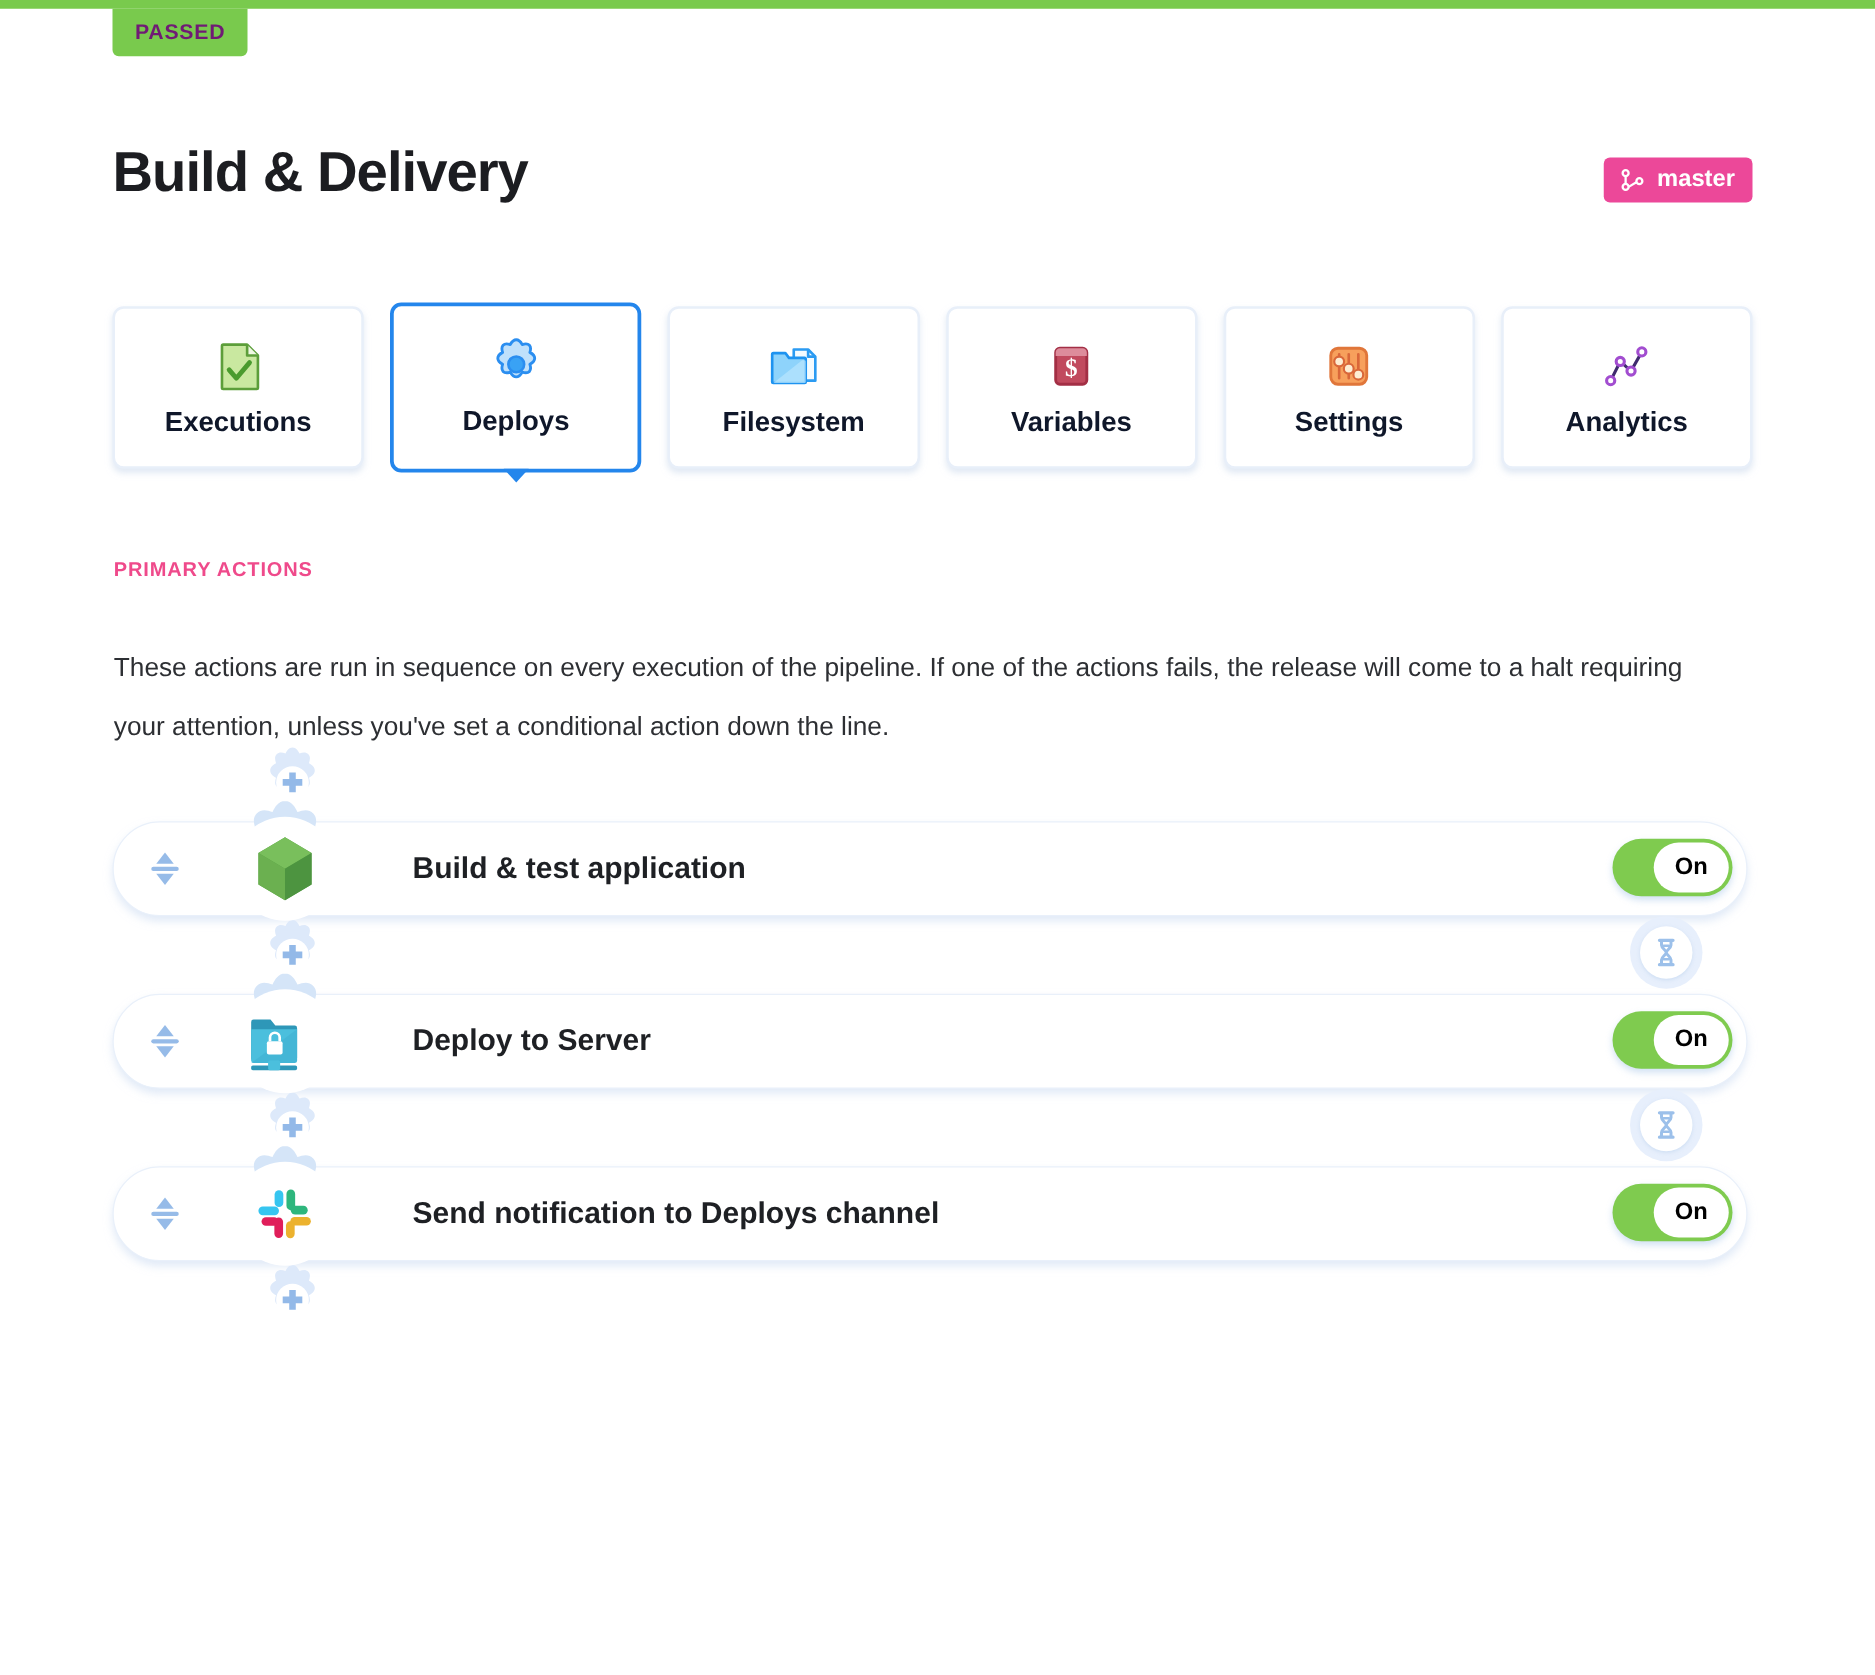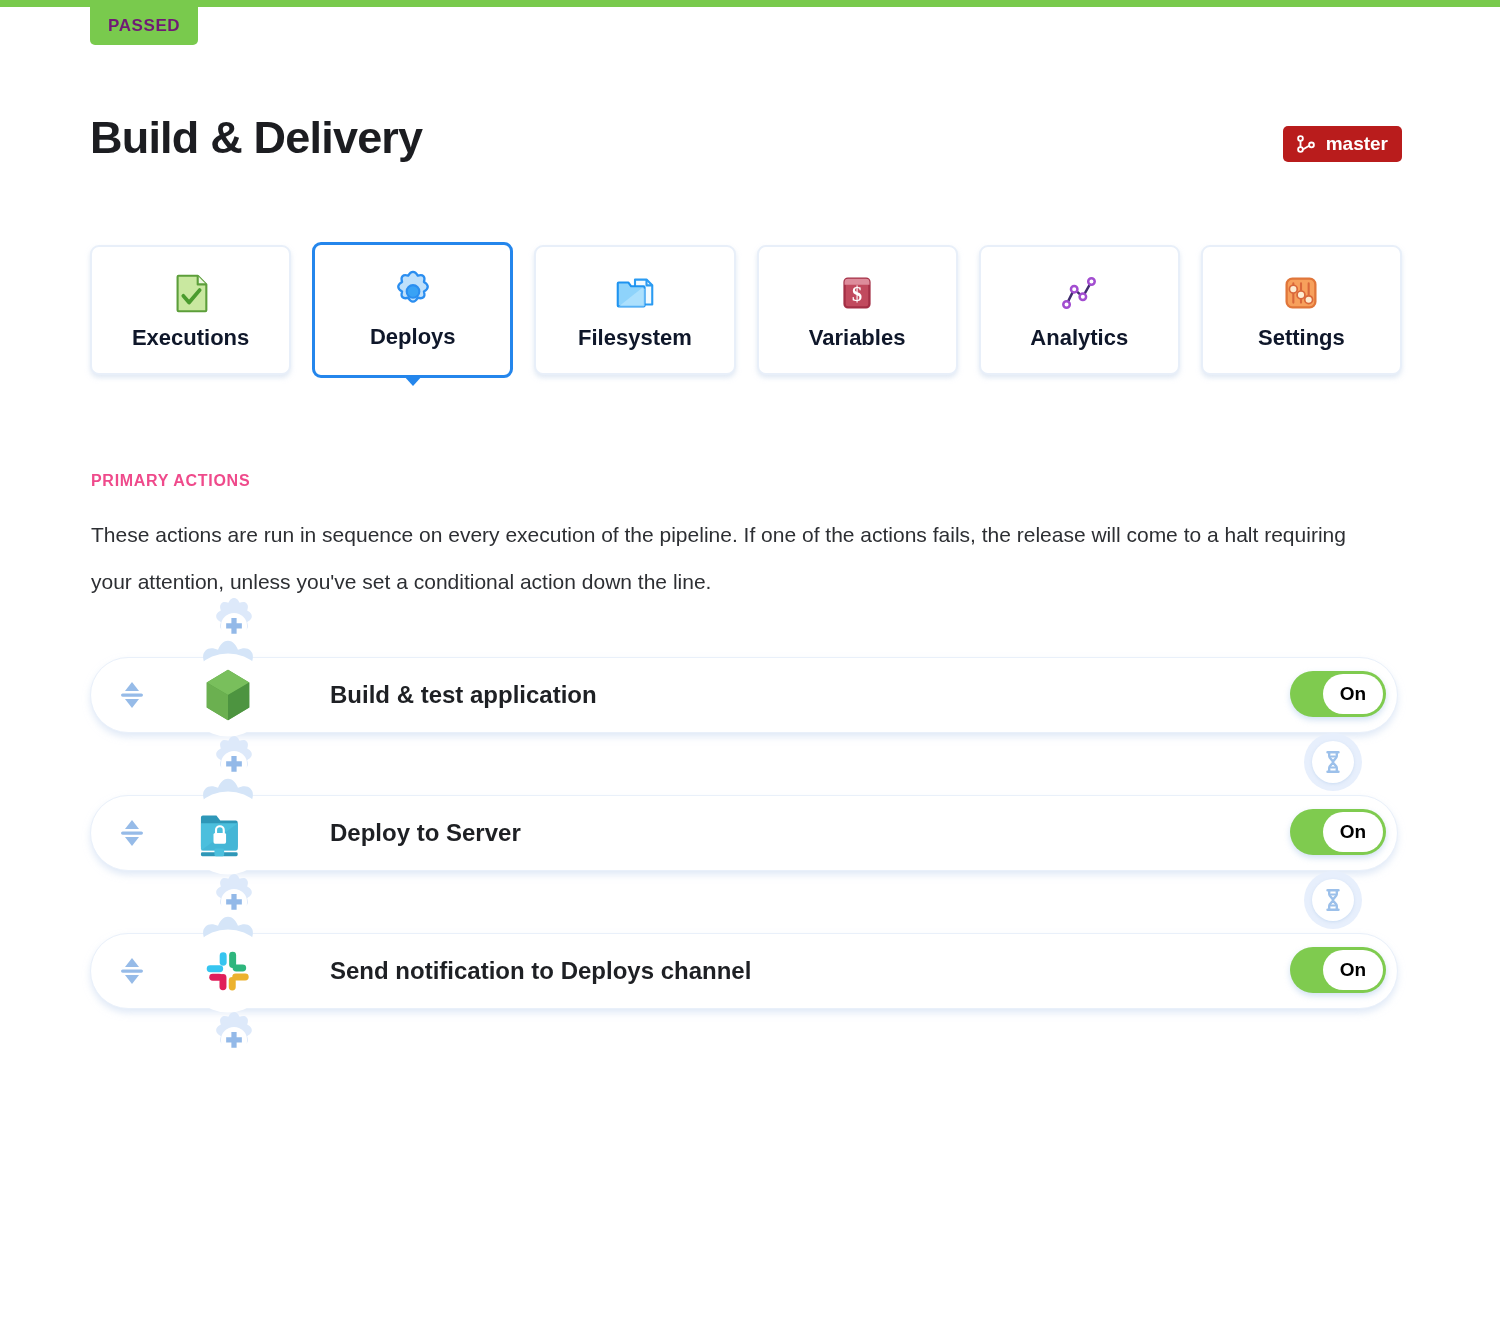--- a/index.html
+++ b/index.html
@@ -54,21 +54,21 @@
     font-weight: bold;
     color: #1c1d21;
     letter-spacing: -0.8px;
     white-space: nowrap;
   }
   .branch-badge {
     position: absolute;
     right: 0;
     top: 14px;
     height: 36px;
-    background: #b91c1c;
+    background: #ec4899;
     border-radius: 5px;
     display: flex;
     align-items: center;
     gap: 9px;
     padding: 0 14px 0 12px;
   }
   .branch-badge .label {
     color: #ffffff;
     font-size: 19px;
     font-weight: bold;
@@ -122,21 +122,21 @@
     width: 0; height: 0;
     border-left: 10px solid transparent;
     border-right: 10px solid transparent;
     border-top: 11px solid #2486ec;
   }
   .tab-icon { width: 46px; height: 46px; display: block; }
 
   
   .section-label {
     position: absolute;
-    top: 472px;
+    top: 448px;
     left: 91px;
     font-size: 16px;
     font-weight: bold;
     letter-spacing: .7px;
     color: #ef4a8b;
   }
   .section-desc {
     position: absolute;
     top: 511px;
     left: 91px;
@@ -306,38 +306,38 @@
     <svg class="tab-icon" viewBox="0 0 48 48">
       <rect x="11" y="9" width="26" height="30" rx="3.5" fill="#c14a5e" stroke="#a32f45" stroke-width="2.4"></rect>
       <path d="M11 12.5 a3.5 3.5 0 0 1 3.5 -3.5 h19 a3.5 3.5 0 0 1 3.5 3.5 v3 H11 z" fill="#dd8c9b"></path>
       <text x="24" y="32" font-family="'Liberation Serif', serif" font-size="21" font-weight="bold" fill="#ffffff" text-anchor="middle">$</text>
     </svg>
     <div class="tab-label">Variables</div>
   </div>
 
   <div class="tab">
     <svg class="tab-icon" viewBox="0 0 48 48">
+      <rect x="9" y="9" width="30" height="30" rx="6" fill="#f7a05c" stroke="#e0763a" stroke-width="2.4"></rect>
+      <path d="M16 14 v20 M24 14 v20 M32 14 v20" stroke="#d9673a" stroke-width="2.2" stroke-linecap="round"></path>
+      <circle cx="16" cy="20" r="4.1" fill="#fdecd2" stroke="#d9673a" stroke-width="1.8"></circle>
+      <circle cx="24" cy="26" r="4.1" fill="#fdecd2" stroke="#d9673a" stroke-width="1.8"></circle>
+      <circle cx="32" cy="31" r="4.1" fill="#fdecd2" stroke="#d9673a" stroke-width="1.8"></circle>
+    </svg>
+    <div class="tab-label">Settings</div>
+  </div>
+
+  <div class="tab">
+    <svg class="tab-icon" viewBox="0 0 48 48">
       <path d="M11 36 L19 20 L28 28 L37 12" fill="none" stroke="#3f2b6e" stroke-width="2.6" stroke-linecap="round" stroke-linejoin="round"></path>
       <circle cx="11" cy="36" r="3.4" fill="#fff" stroke="#a24dd0" stroke-width="2.6"></circle>
       <circle cx="19" cy="20" r="3.4" fill="#fff" stroke="#a24dd0" stroke-width="2.6"></circle>
       <circle cx="28" cy="28" r="3.4" fill="#fff" stroke="#a24dd0" stroke-width="2.6"></circle>
       <circle cx="37" cy="12" r="3.4" fill="#fff" stroke="#a24dd0" stroke-width="2.6"></circle>
     </svg>
     <div class="tab-label">Analytics</div>
-  </div>
-
-  <div class="tab">
-    <svg class="tab-icon" viewBox="0 0 48 48">
-      <rect x="9" y="9" width="30" height="30" rx="6" fill="#f7a05c" stroke="#e0763a" stroke-width="2.4"></rect>
-      <path d="M16 14 v20 M24 14 v20 M32 14 v20" stroke="#d9673a" stroke-width="2.2" stroke-linecap="round"></path>
-      <circle cx="16" cy="20" r="4.1" fill="#fdecd2" stroke="#d9673a" stroke-width="1.8"></circle>
-      <circle cx="24" cy="26" r="4.1" fill="#fdecd2" stroke="#d9673a" stroke-width="1.8"></circle>
-      <circle cx="32" cy="31" r="4.1" fill="#fdecd2" stroke="#d9673a" stroke-width="1.8"></circle>
-    </svg>
-    <div class="tab-label">Settings</div>
   </div>
 
 </div>
 
 <div class="section-label">PRIMARY ACTIONS</div>
 <div class="section-desc">These actions are run in sequence on every execution of the pipeline. If one of the actions fails, the release will come to a halt requiring your attention, unless you've set a conditional action down the line.</div>
 
 <div class="pipeline">
 
   <div class="add-gear-row">

